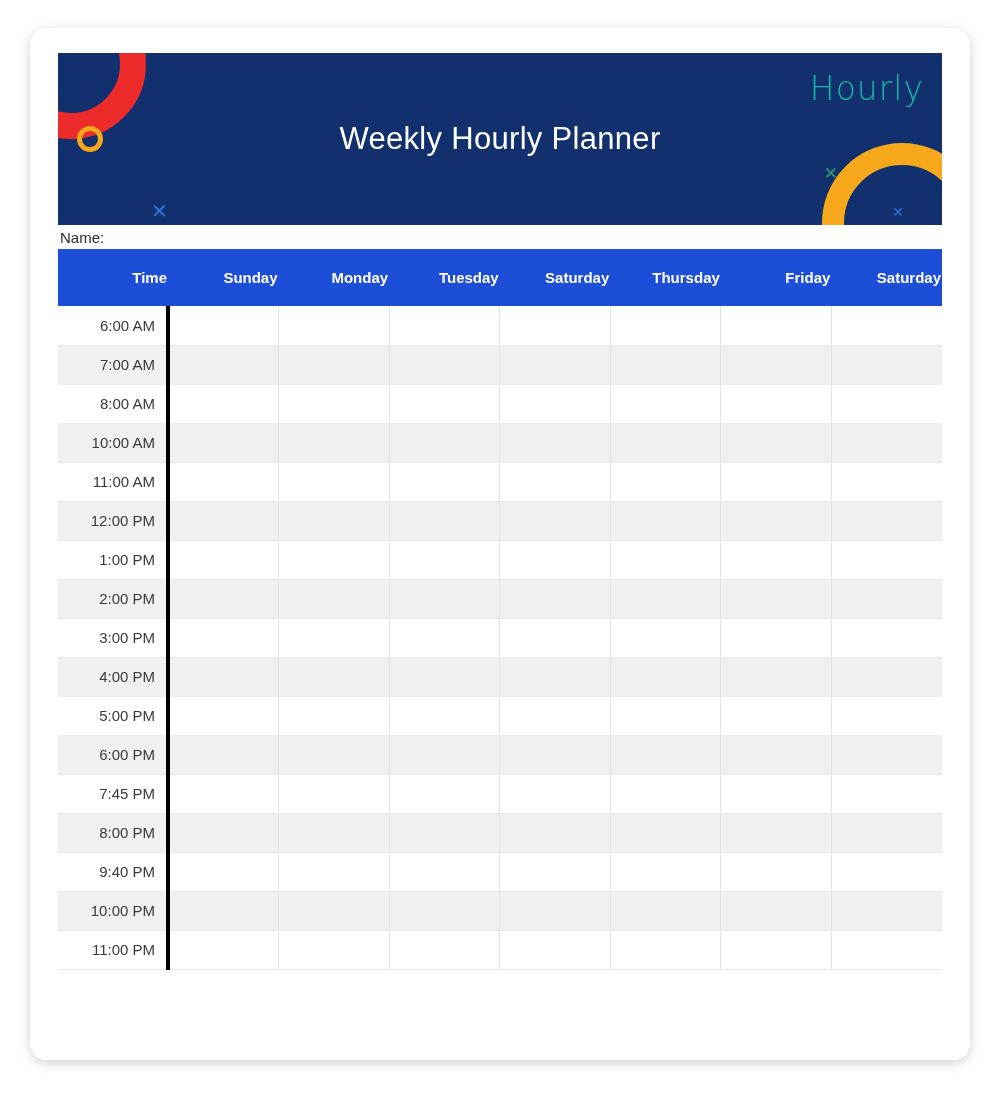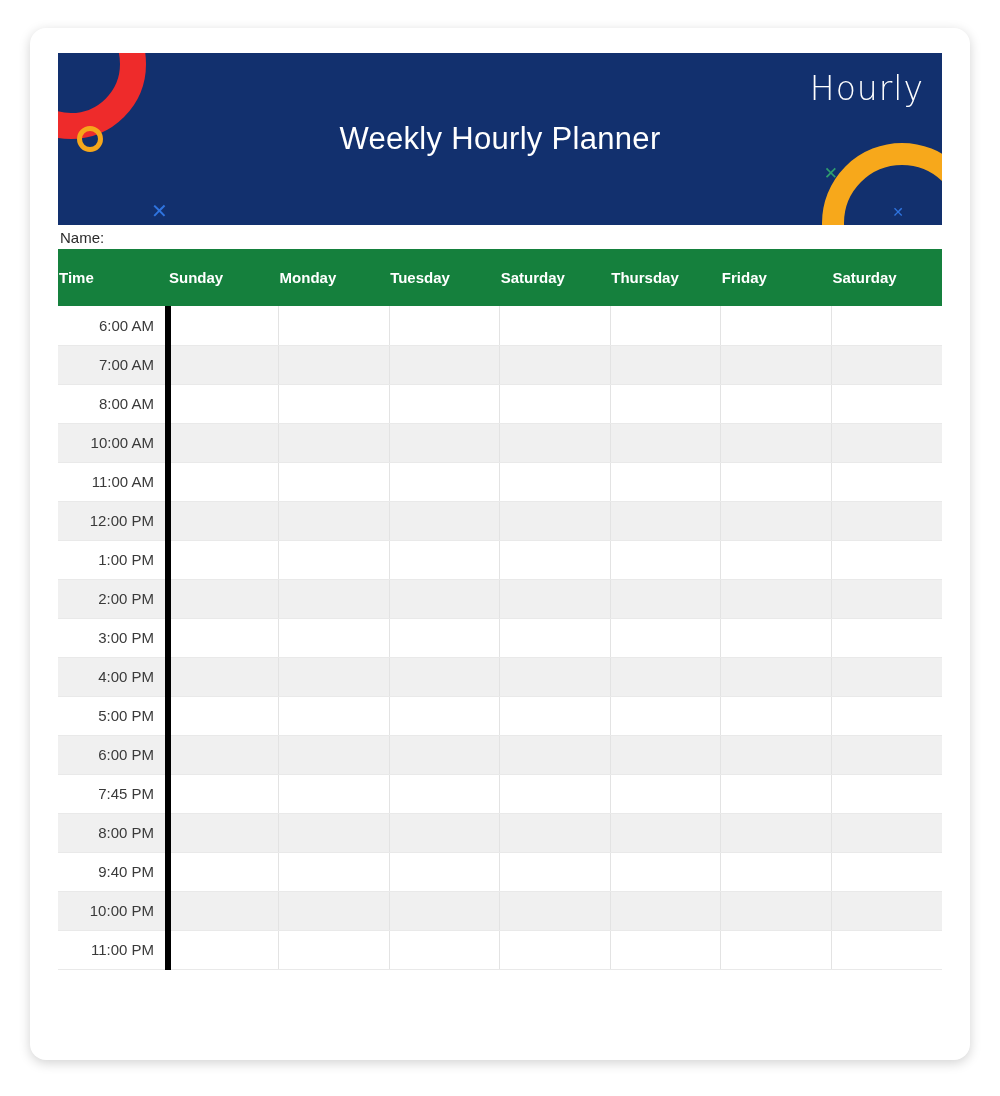--- a/index.html
+++ b/index.html
@@ -52,21 +52,21 @@
     justify-content: center;
     color: #ffffff;
     font-size: 31px;
     font-weight: normal;
     letter-spacing: 0.3px;
   }
   .banner-brand {
     position: absolute;
     right: 18px;
     top: 16px;
-    color: #ffffff;
+    color: #14b8a6;
     font-size: 33px;
     font-family: "DejaVu Sans", sans-serif;
     font-weight: 300;
     letter-spacing: 1px;
   }
   
   .deco-red {
     position: absolute;
     left: -62px;
     top: -64px;
@@ -118,41 +118,41 @@
     padding-left: 2px;
   }
 
   
   table.planner {
     border-collapse: collapse;
     width: 884px;
     table-layout: fixed;
   }
   table.planner thead th {
-    background: #15803d;
+    background: #1d4ed8;
     color: #ffffff;
     font-size: 15px;
     font-weight: bold;
     height: 55px;
-    text-align: left;
+    text-align: right;
     border: none;
   }
   table.planner thead th.time-head { width: 108px; }
   table.planner tbody td {
     height: 39px;
     border-right: 1px solid #e3e3e3;
     border-bottom: 1px solid #e9e9e9;
     font-size: 15px;
     color: #3a3a3a;
     box-sizing: border-box;
   }
   table.planner tbody td.time-cell {
     text-align: right;
     padding-right: 11px;
-    border-right: 6px solid #000000;
+    border-right: 4px solid #000000;
     width: 108px;
     white-space: nowrap;
   }
   table.planner tbody tr:nth-child(even) td {
     background: #f0f0f0;
   }
   table.planner tbody tr:nth-child(odd) td {
     background: #ffffff;
   }
   table.planner tbody td:last-child { border-right: none; }

